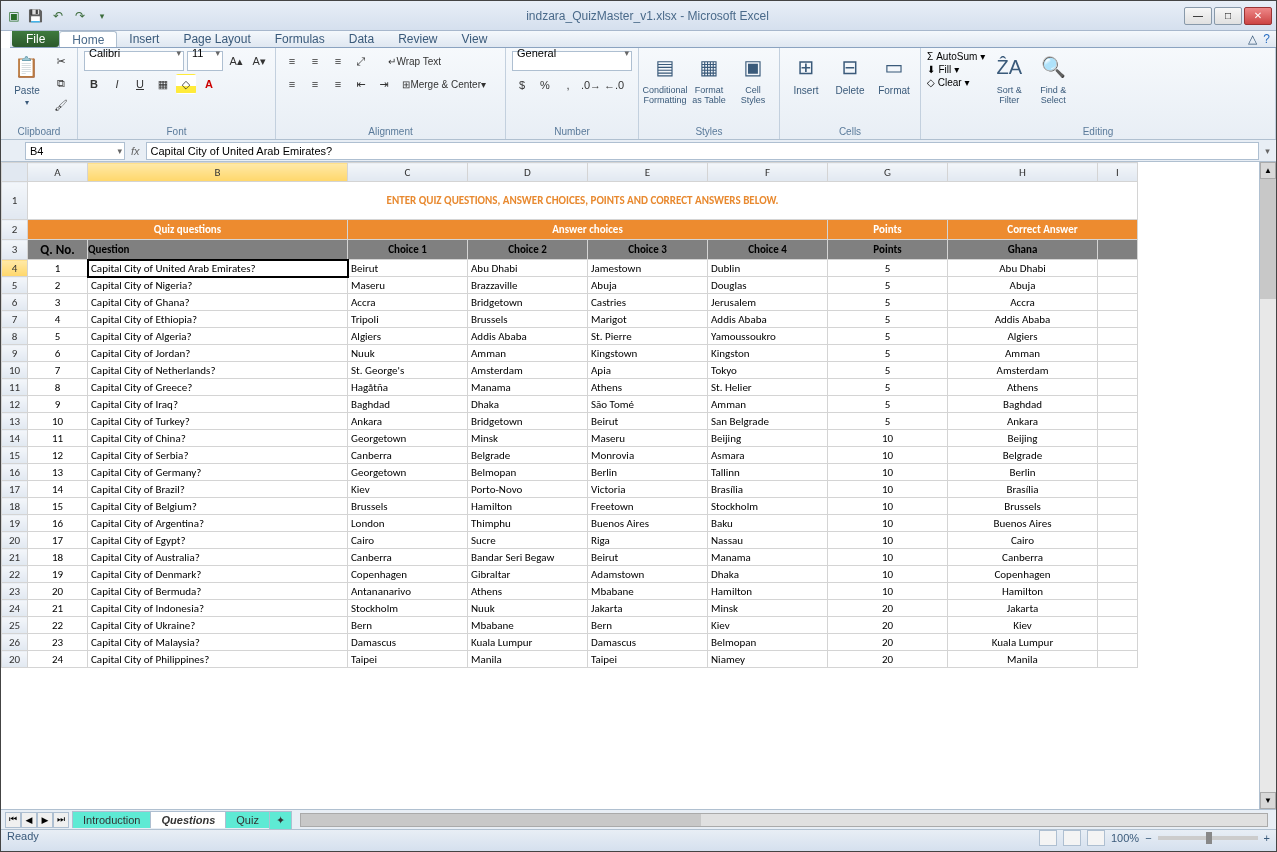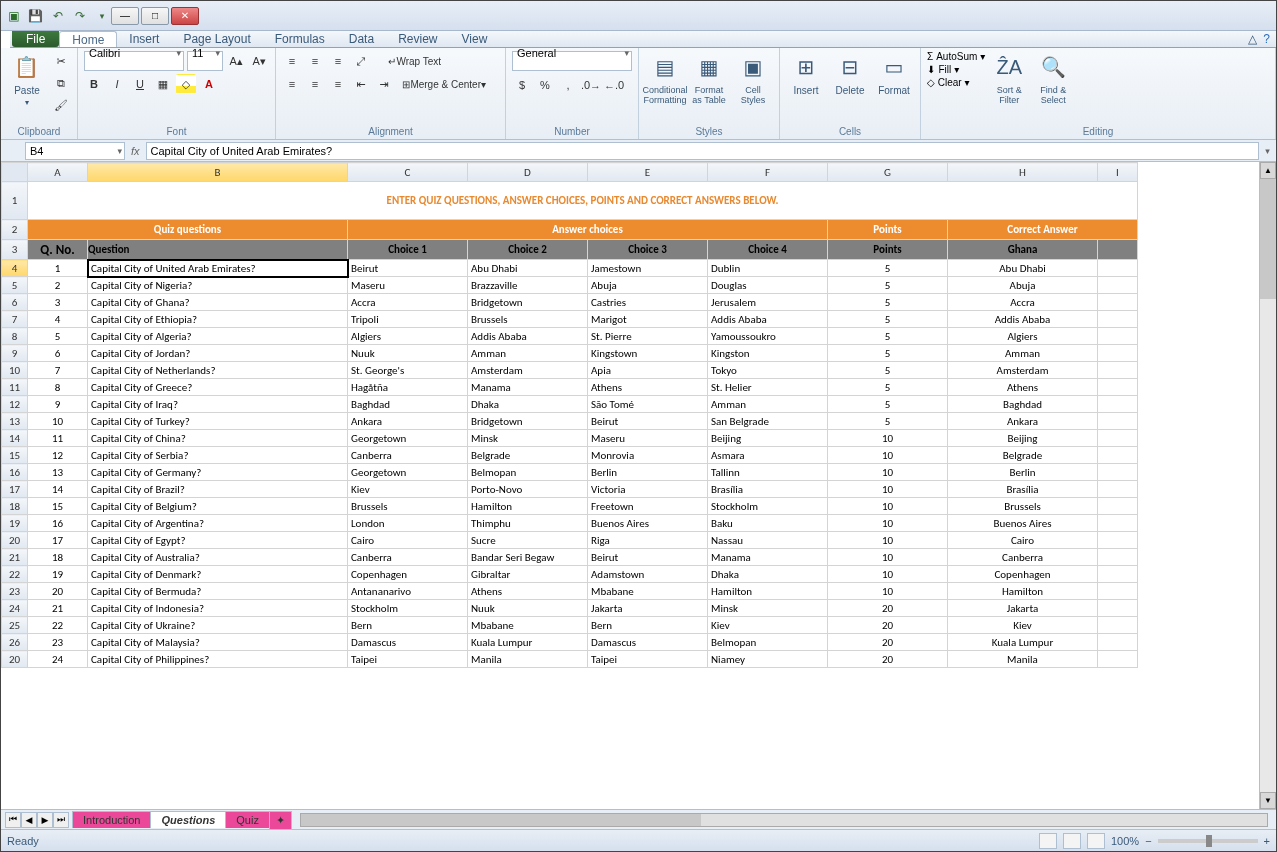--- a/index.html
+++ b/index.html
@@ -45,25 +45,25 @@
 td.cell { background:#fff; padding:0 3px; height:17px; white-space:nowrap; overflow:hidden; }
 .title-row td { background:#fff; height:38px; color:#e8892f; font-weight:bold; font-size:14px; text-align:center; }
 .hdr-orange td { background:#ed8b2f; color:#fff; font-weight:bold; font-size:14px; text-align:center; height:20px; }
 .hdr-gray td, .hdr-gray th.rowhdr+td { background:#808080; color:#000; font-weight:bold; font-size:13px; height:20px; }
 td.qno { text-align:center; }
 td.center { text-align:center; }
 td.selcell { outline:2px solid #000; outline-offset:-1px; }
 .tabs-row { height:20px; background:#e8eef5; border-top:1px solid #b0c0d0; display:flex; align-items:center; font-size:11px; }
 .tab-nav { display:flex; gap:0; margin:0 4px; }
 .tab-navbtn { width:16px; height:16px; border:1px solid #aebfd1; background:#f0f0f0; display:flex; align-items:center; justify-content:center; font-size:9px; }
-.sheettab { padding:2px 10px; background:#ec4899; border:1px solid #aebfd1; border-bottom:none; margin-left:-1px; color:#333; }
+.sheettab { padding:2px 10px; background:#5eead4; border:1px solid #aebfd1; border-bottom:none; margin-left:-1px; color:#333; }
 .sheettab.active { background:#fff; font-weight:bold;font-style:italic; }
 .hscroll { flex:1; margin:0 8px; height:14px; background:#e0e0e0; border:1px solid #aaa; position:relative; }
 .hscroll .thumb { position:absolute; left:0; width:400px; height:100%; background:#c8c8c8; }
-.status { height:22px; background:linear-gradient(#e8eef5,#d5e0ee); border-top:1px solid #b0c0d0; display:flex; align-items:center; font-size:11px; color:#3a5a7a; padding:0 6px; }
+.status { height:22px; background:linear-gradient(#e8eef5,#d5e0ee); border-top:1px solid #b0c0d0; display:flex; align-items:flex-start; font-size:11px; color:#3a5a7a; padding:0 6px; }
 .status .right { margin-left:auto; display:flex; align-items:center; gap:6px; }
 .viewbtn { width:18px; height:16px; border:1px solid #aebfd1; background:#f4f4f4; }
 .zoom-slider { width:100px; height:4px; background:#ccc; position:relative; }
 .zoom-slider .th { position:absolute; left:48px; top:-4px; width:6px; height:12px; background:#888; }
 .vscroll { width:17px; background:#e8e8e8; border-left:1px solid #b0c0d0; display:flex; flex-direction:column; }
 .vscroll .vbtn { height:17px; background:#d8d8d8; border:1px solid #aaa; display:flex; align-items:center; justify-content:center; font-size:8px; }
 .vscroll .vtrack { flex:1; position:relative; }
 .vscroll .vthumb { position:absolute; top:0; width:100%; height:120px; background:#c8c8c8; }
 </style>
 </head>
@@ -71,20 +71,21 @@
 
 <div class="window">
   <div class="titlebar">
     <div class="qat">
       <span class="qat-icon" style="color:#2a6e2a">▣</span>
       <span class="qat-icon">💾</span>
       <span class="qat-icon">↶</span>
       <span class="qat-icon">↷</span>
       <span class="qat-icon" style="font-size:9px">▾</span>
     </div>
+    <div class="title">indzara_QuizMaster_v1.xlsx - Microsoft Excel</div>
     <div class="winbtns">
       <div class="winbtn">—</div>
       <div class="winbtn">□</div>
       <div class="winbtn close">✕</div>
     </div>
   </div>
 
   <div class="menubar">
     <div class="filetab">File</div>
     <div class="menutab active">Home</div>

